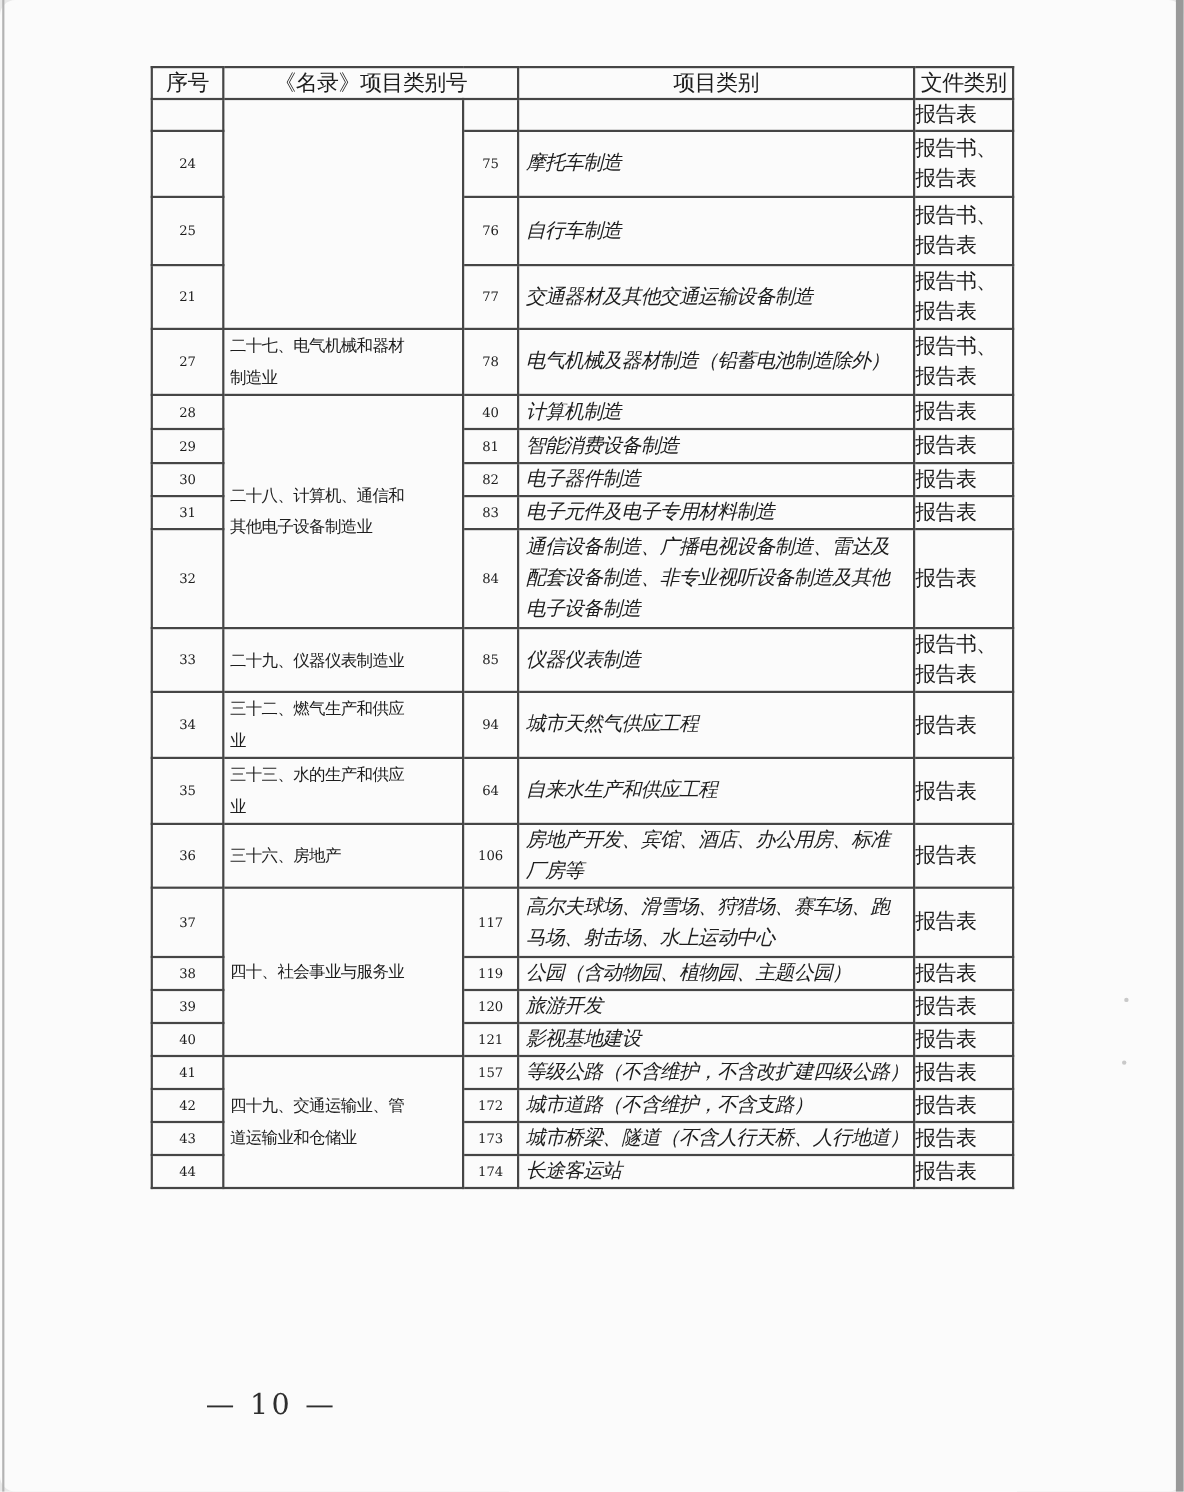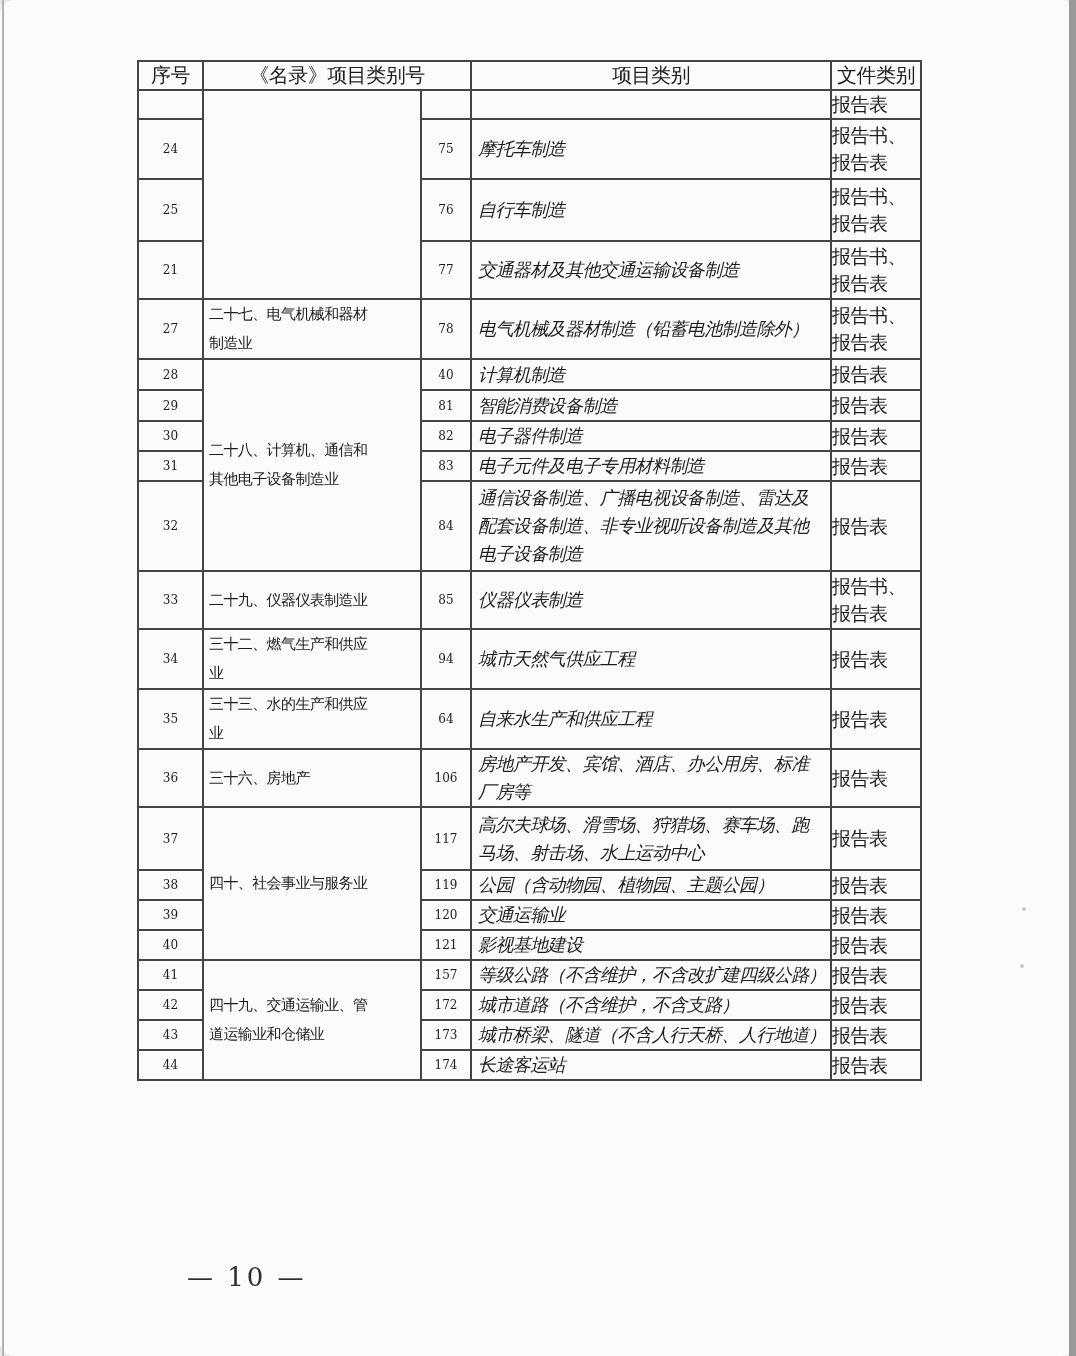--- a/index.html
+++ b/index.html
@@ -213,21 +213,21 @@
     <tr style="height:30px">
       <td class="c-seq">38</td>
       <td class="c-no">119</td>
       <td class="c-proj">公园（含动物园、植物园、主题公园）</td>
       <td class="c-doc">报告表</td>
     </tr>
 
     <tr style="height:30px">
       <td class="c-seq">39</td>
       <td class="c-no">120</td>
-      <td class="c-proj">交通运输业</td>
+      <td class="c-proj">旅游开发</td>
       <td class="c-doc">报告表</td>
     </tr>
 
     <tr style="height:28px">
       <td class="c-seq">40</td>
       <td class="c-no">121</td>
       <td class="c-proj">影视基地建设</td>
       <td class="c-doc">报告表</td>
     </tr>
 

